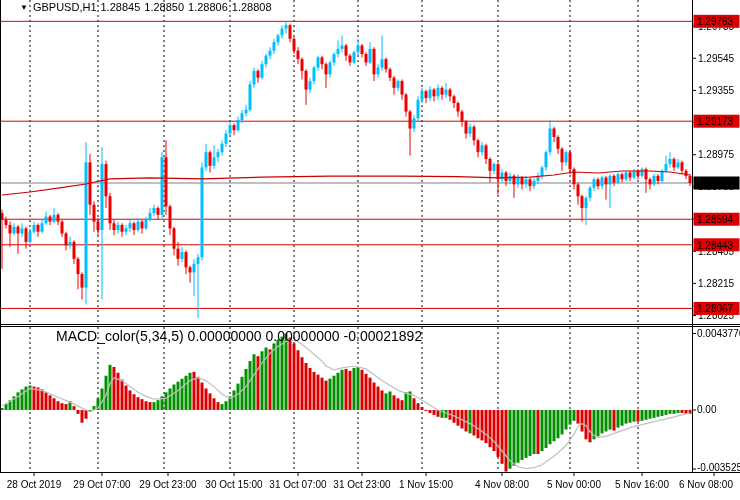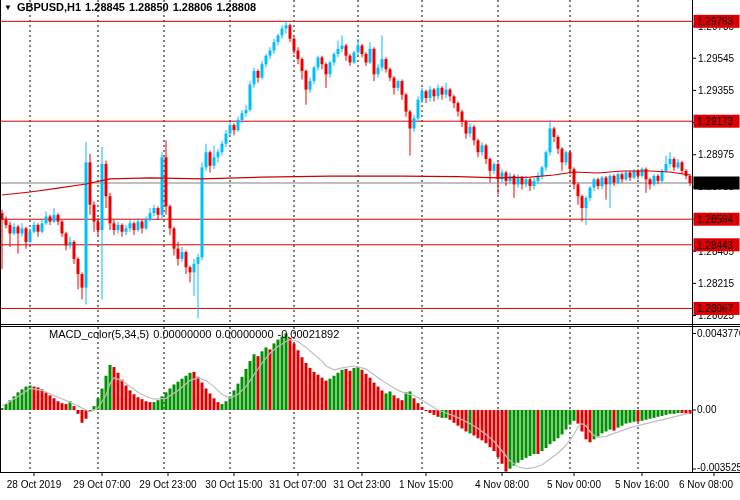--- a/index.html
+++ b/index.html
@@ -1,22 +1,22 @@
 <!DOCTYPE html>
 <html><head>
 <meta charset="utf-8">
 <style>
   html,body{margin:0;padding:0;background:#fff;}
   .chart-window{position:relative;width:740px;height:500px;background:#fff;overflow:hidden;
     font-family:"Liberation Sans",sans-serif;}
-  .quote-header{position:absolute;top:1px;left:4px;z-index:5;font-size:11px;font-weight:bold;
+  .quote-header{position:absolute;top:1px;left:20px;z-index:5;font-size:11px;font-weight:normal;
     color:#000;white-space:nowrap;}
   .quote-header .dd{font-size:8px;margin-right:5px;vertical-align:1px;}
   .quote-header span{margin-right:4px;}
-  .indicator-header{position:absolute;top:328px;left:8px;z-index:5;font-size:11px;color:#000;
+  .indicator-header{position:absolute;top:328px;left:15px;z-index:5;font-size:14px;color:#000;
     white-space:nowrap;padding-left:41px;}
   .indicator-header span{margin-right:4px;}
   svg{position:absolute;top:0;left:0;}
   svg text{font-family:"Liberation Sans",sans-serif;font-size:10px;fill:#000;}
 </style>
 </head>
 <body>
 
 <div class="chart-window">
   <svg id="chart-svg" width="740" height="500">

